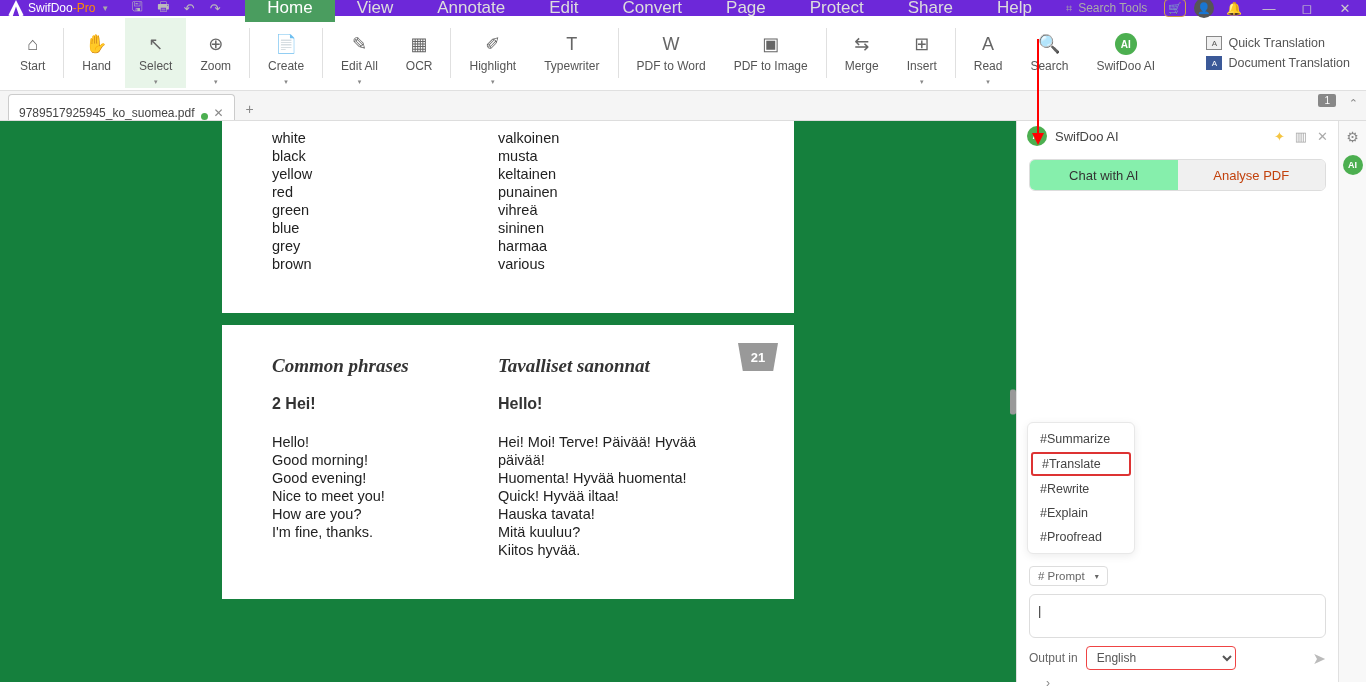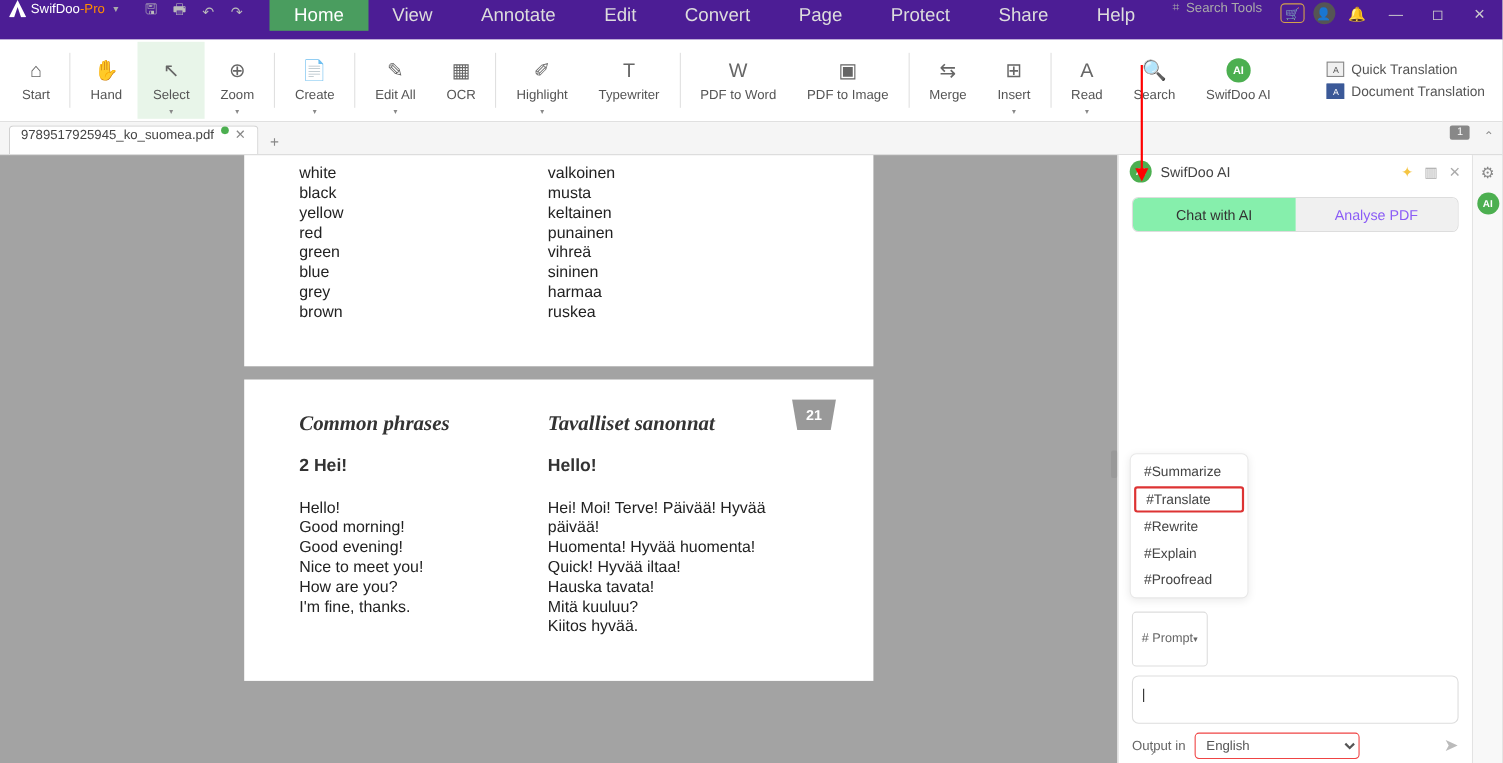--- a/index.html
+++ b/index.html
@@ -1,17 +1,17 @@
 <!DOCTYPE html>
 <html><head>
 <meta charset="utf-8">
 <style>
 *{margin:0;padding:0;box-sizing:border-box;font-family:"Segoe UI",Arial,sans-serif}
 body{width:1366px;height:694px;overflow:hidden;background:#fff;font-size:13px;color:#333}
-.titlebar{height:36px;background:#4c1d95;display:flex;align-items:flex-start;color:#ddd;font-size:12px}
+.titlebar{height:16px;background:#6d28d9;display:flex;align-items:center;color:#ddd;font-size:12px}
 .titlebar .logo{display:flex;align-items:center;padding:0 8px;gap:4px}
 .titlebar .logo-icon{width:16px;height:16px;background:#fff;border-radius:2px;clip-path:polygon(0 100%,50% 0,100% 100%,70% 100%,50% 40%,30% 100%)}
 .brand-white{color:#fff;font-weight:500}
 .brand-orange{color:#ff8c00}
 .titlebar .dd{color:#aaa;font-size:8px;margin-left:2px}
 .titlebar .qat{display:flex;gap:6px;margin-left:10px}
 .titlebar .qat span{width:20px;height:20px;display:flex;align-items:center;justify-content:center;color:#bbb;font-size:13px;cursor:pointer}
 .titlebar .menu{display:flex;margin-left:20px;height:28px}
 .titlebar .menu div{padding:0 22px;display:flex;align-items:center;cursor:pointer;color:#ddd;font-size:17px}
 .titlebar .menu .active{background:#4a9d5f;color:#fff}
@@ -25,57 +25,57 @@
 .ribbon{height:75px;background:#fff;border-bottom:1px solid #e0e0e0;display:flex;align-items:center;padding:0 6px}
 .rbtn{display:flex;flex-direction:column;align-items:center;justify-content:center;padding:4px 14px;height:70px;cursor:pointer;color:#555;font-size:12px;gap:4px;position:relative}
 .rbtn.sel{background:#e8f5e9}
 .rbtn .ric{width:22px;height:22px;display:flex;align-items:center;justify-content:center;color:#666;font-size:18px}
 .rbtn .dd{font-size:7px;color:#888;position:absolute;bottom:2px}
 .rsep{width:1px;height:50px;background:#e0e0e0;margin:0 4px}
 .rside{margin-left:auto;display:flex;flex-direction:column;gap:6px;padding-right:10px;font-size:12.5px;color:#555}
 .rside div{display:flex;align-items:center;gap:6px;cursor:pointer}
 .rside .ri{width:16px;height:14px;border:1px solid #888;position:relative;font-size:8px;display:flex;align-items:center;justify-content:center;background:#f0f0f0}
 .tabbar{height:30px;background:#f5f5f5;border-bottom:1px solid #ddd;display:flex;align-items:flex-end;padding-left:8px;gap:4px;position:relative}
-.tab{height:26px;background:#fff;border:1px solid #ccc;border-bottom:none;border-radius:4px 4px 0 0;padding:0 10px;display:flex;align-items:flex-start;gap:6px;font-size:12px;color:#444}
+.tab{height:26px;background:#fff;border:1px solid #ccc;border-bottom:none;border-radius:4px 4px 0 0;padding:0 10px;display:flex;align-items:flex-end;gap:6px;font-size:12px;color:#444}
 .tab .dot{width:7px;height:7px;border-radius:50%;background:#4caf50}
 .tab .x{color:#888;cursor:pointer;font-size:12px}
 .plus{width:22px;height:22px;display:flex;align-items:center;justify-content:center;color:#888;cursor:pointer;font-size:14px}
 .tabbar .badge{position:absolute;right:30px;top:3px;background:#888;color:#fff;font-size:10px;padding:1px 6px;border-radius:2px}
 .tabbar .up{position:absolute;right:8px;top:6px;color:#888;font-size:11px;cursor:pointer}
 .main{display:flex;height:561px}
-.docarea{flex:1;background:#a3a3a3;display:flex;justify-content:center;overflow:hidden;position:relative}
+.docarea{flex:1;background:#15803d;display:flex;justify-content:center;overflow:hidden;position:relative}
 .vbar{position:absolute;right:0;top:50%;width:6px;height:25px;background:#999;border-radius:2px;transform:translateY(-50%)}
 .pages{display:flex;flex-direction:column;gap:12px;padding-top:0}
 .page{width:572px;background:#fff;padding:8px 50px 40px;position:relative}
 .page .col{display:flex}
 .page .col .c1{width:226px}
 .page .col .c2{flex:1}
 .page .row{font-size:14.5px;line-height:18px;color:#222}
 .page2{padding-top:30px}
-.page2 .pg{position:absolute;right:34px;top:18px;width:40px;height:28px;background:#999;clip-path:polygon(0 0,100% 0,88% 100%,12% 100%);color:#fff;display:flex;align-items:center;justify-content:center;font-size:13px;font-weight:bold}
+.page2 .pg{position:absolute;right:16px;top:18px;width:40px;height:28px;background:#999;clip-path:polygon(0 0,100% 0,88% 100%,12% 100%);color:#fff;display:flex;align-items:center;justify-content:center;font-size:13px;font-weight:bold}
 .page2 h3{font-size:19px;font-weight:bold;font-style:italic;margin-bottom:18px;font-family:Georgia,serif}
 .page2 h4{font-size:16px;font-weight:bold;margin-bottom:6px}
 .ai{width:322px;border-left:1px solid #e0e0e0;background:#fff;display:flex;flex-direction:column;position:relative}
 .ai .hdr{height:30px;display:flex;align-items:center;padding:0 10px;gap:8px}
 .ai .hdr .av{width:20px;height:20px;border-radius:50%;background:#4caf50;color:#fff;font-size:9px;display:flex;align-items:center;justify-content:center;font-weight:bold}
 .ai .hdr .ttl{font-size:13px;color:#444}
 .ai .hdr .tools{margin-left:auto;display:flex;gap:10px;color:#aaa;font-size:13px}
 .ai .hdr .tools .sp{color:#f5c542}
 .ai .mode{display:flex;margin:8px 12px;border:1px solid #ddd;border-radius:6px;overflow:hidden;height:32px}
-.ai .mode div{flex:1;display:flex;align-items:center;justify-content:center;font-size:13px;cursor:pointer;color:#8b5cf6}
+.ai .mode div{flex:1;display:flex;align-items:center;justify-content:center;font-size:13px;cursor:pointer;color:#c2410c}
 .ai .mode .act{background:#86efac;color:#333}
 .ai .mode .ina{background:#f0f0f0}
 .ai .msg{margin:6px 12px;background:#f5f5f5;border-radius:8px;padding:12px;font-size:13px;line-height:1.45;color:#555}
 .ai .msg b{color:#333}
 .ai .body{flex:1;position:relative}
 .ai .popup{position:absolute;bottom:6px;left:10px;background:#fff;border:1px solid #e8e8e8;border-radius:6px;box-shadow:0 2px 8px rgba(0,0,0,0.08);padding:4px 0;width:108px}
 .ai .popup div{padding:5px 12px;font-size:12.5px;color:#444;cursor:pointer}
 .ai .popup .hl{border:2px solid #d33;border-radius:3px;margin:1px 3px;padding:3px 9px}
 .ai .foot{padding:6px 12px 12px}
-.ai .prompt{display:inline-flex;align-items:center;gap:0;border:1px solid #ddd;border-radius:4px;padding:18px 8px;font-size:11.5px;color:#666;cursor:pointer}
+.ai .prompt{display:inline-flex;align-items:center;gap:10px;border:1px solid #ddd;border-radius:4px;padding:3px 8px;font-size:11.5px;color:#666;cursor:pointer}
 .ai .inp{margin-top:8px;border:1px solid #ddd;border-radius:6px;height:44px;padding:8px;font-size:13px;color:#333}
 .ai .out{display:flex;align-items:center;gap:8px;margin-top:8px;font-size:12px;color:#666}
 .ai .out select{flex:0 0 150px;height:24px;border:1px solid #ef4444;border-radius:4px;padding:0 6px;font-size:12px;color:#555;background:#fff}
 .ai .out .send{margin-left:auto;color:#bbb;font-size:16px;cursor:pointer}
 .vstrip{width:28px;background:#f8f8f8;border-left:1px solid #e0e0e0;display:flex;flex-direction:column;align-items:center;padding-top:8px;gap:10px}
 .vstrip .i1{font-size:14px;color:#888;cursor:pointer}
 .vstrip .aiv{width:20px;height:20px;border-radius:50%;background:#4caf50;color:#fff;font-size:9px;display:flex;align-items:center;justify-content:center;font-weight:bold}
 .rarrow{position:absolute;right:316px;bottom:4px;color:#888;font-size:12px}
 </style>
 </head>
@@ -236,21 +236,21 @@
             <div class="row">brown</div>
           </div>
           <div class="c2">
             <div class="row">valkoinen</div>
             <div class="row">musta</div>
             <div class="row">keltainen</div>
             <div class="row">punainen</div>
             <div class="row">vihreä</div>
             <div class="row">sininen</div>
             <div class="row">harmaa</div>
-            <div class="row">ruskea</div>
+            <div class="row">various</div>
           </div>
         </div>
       </div>
       <div class="page page2">
         <div class="pg">21</div>
         <div class="col">
           <div class="c1">
               <h3>Common phrases</h3>
             </div>
           <div class="c2">

